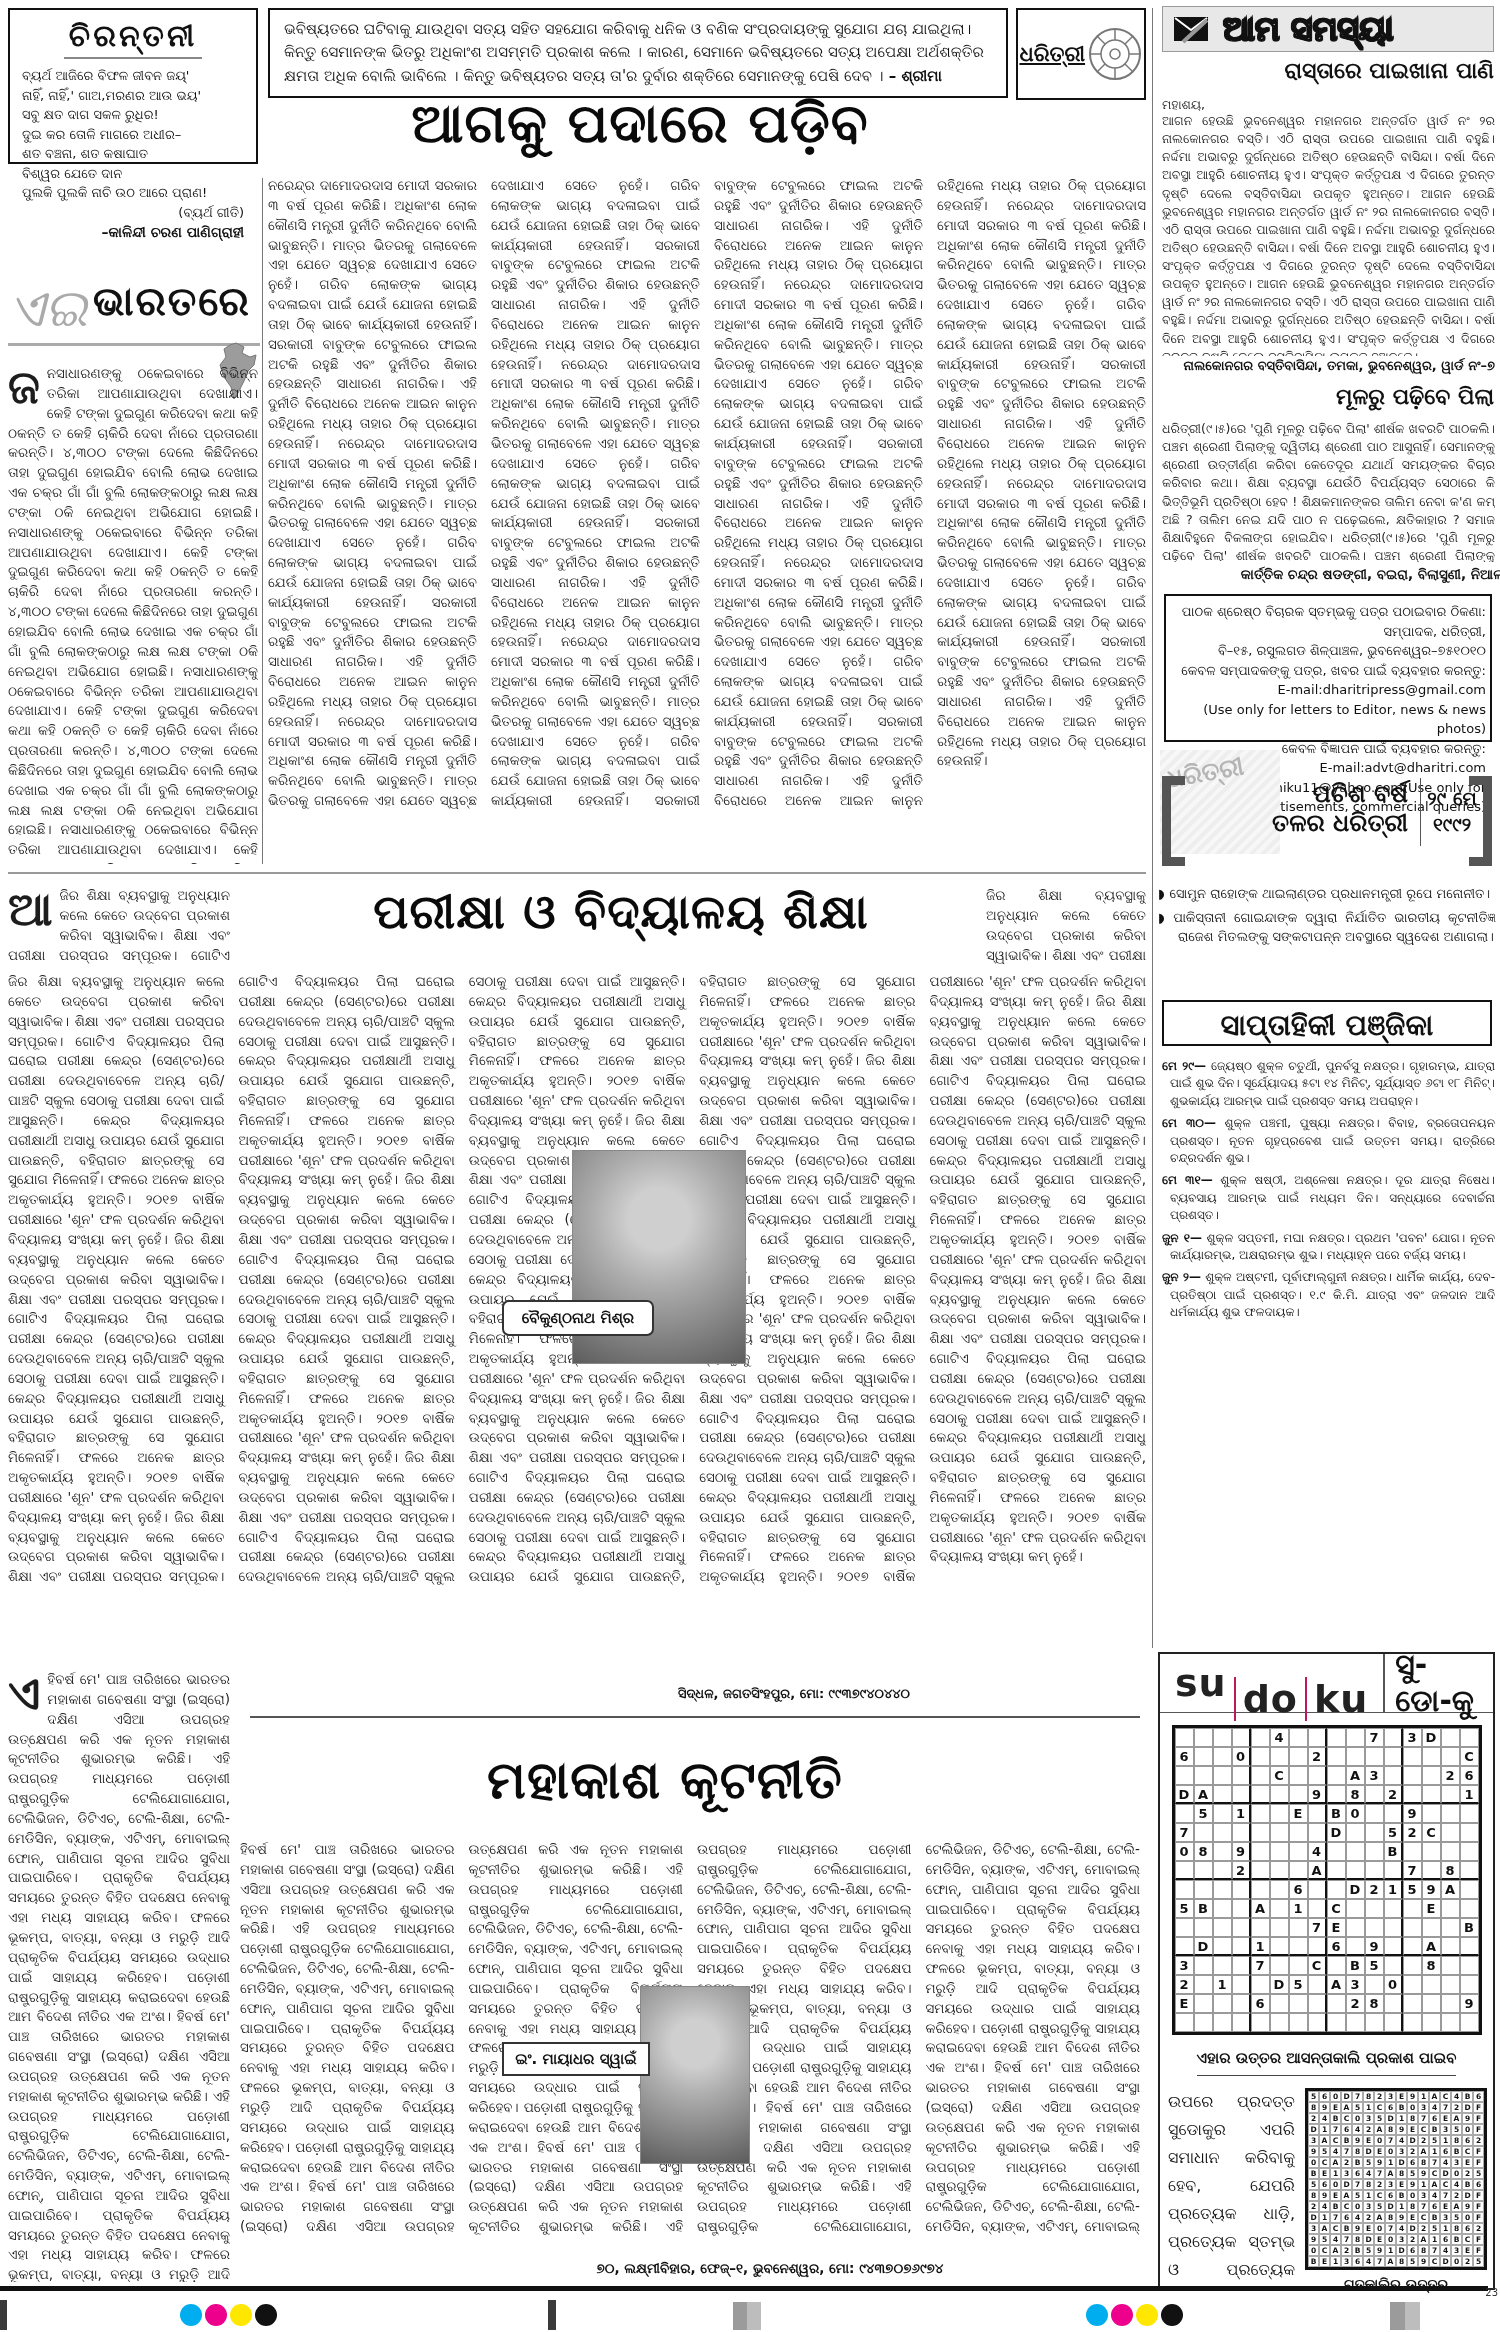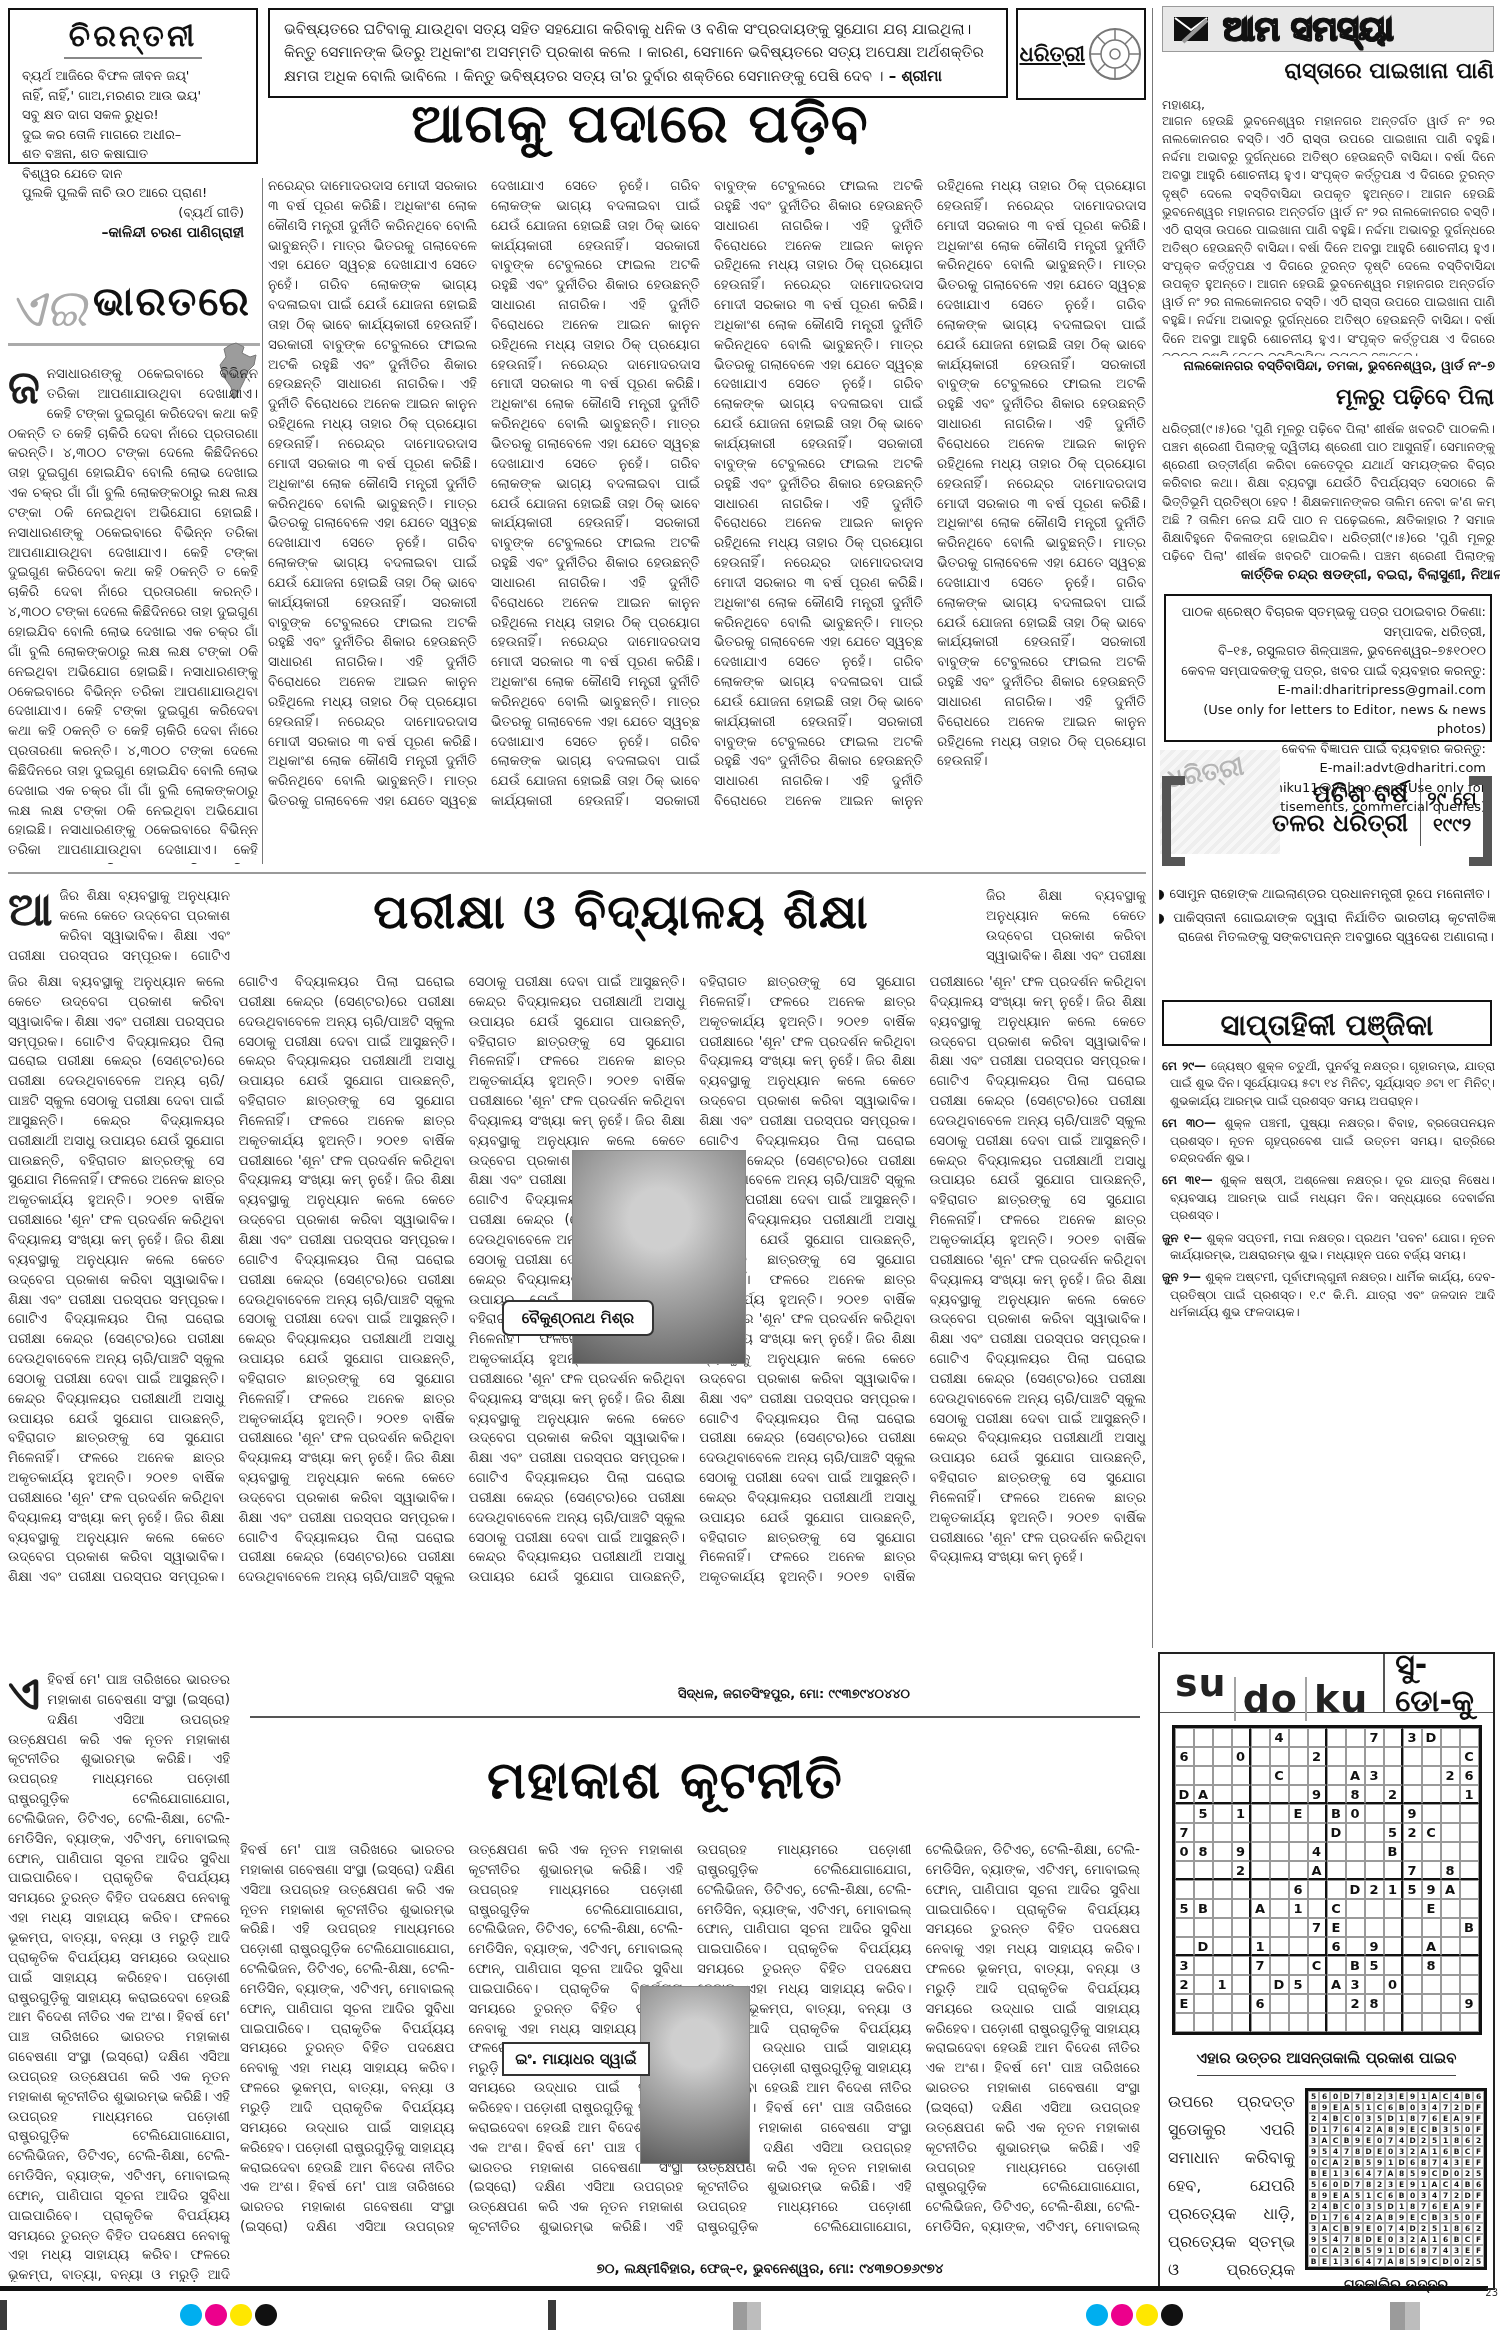--- a/index.html
+++ b/index.html
@@ -52,21 +52,21 @@
   .photo{background:
      radial-gradient(circle at 50% 32%, #cfcfcf 0 18%, #adadad 40%, #7e7e7e 75%, #5c5c5c 100%);
      border:1px solid #888;}
   .caption-box{border:2px solid #333;background:#fff;display:flex;align-items:center;justify-content:center;
                font-weight:bold;font-size:15px;}
   
   .sudoku-box{border:2px solid #222;background:#fff;}
   .sudoku-header{display:flex;align-items:stretch;border-bottom:1px solid #555;height:58px;}
   .sudoku-en{display:flex;align-items:center;font-weight:bold;font-size:38px;letter-spacing:1px;padding:0 8px;color:#222;}
   .sudoku-en span{padding:0 7px;}
-  .sudoku-en span + span{border-left:2px solid #a3a3a3;margin-top:32px;}
+  .sudoku-en span + span{border-left:2px solid #be185d;margin-top:32px;}
   .sudoku-od{display:flex;align-items:center;font-size:30px;font-weight:bold;border-left:2px solid #555;padding:0 10px;flex:1;justify-content:center;}
   .sgrid{display:grid;border:3px solid #111;background:#fff;}
   .scell{border:1px solid #9a9a9a;display:flex;align-items:center;justify-content:center;font-weight:bold;box-sizing:border-box;}
   .scell.br{border-right:2px solid #111;}
   .scell.bb{border-bottom:2px solid #111;}
   .sgrid.main .scell{width:19px;height:19px;font-size:13px;}
   .sgrid.solution .scell{width:11px;height:11px;font-size:7.5px;border:1px solid #aaa;font-weight:bold;}
   .sudoku-note{font-size:15px;font-weight:bold;text-align:center;}
   .sudoku-note-rule{height:1px;background:#444;width:78%;margin:8px auto 0 auto;}
   .sudoku-side{font-size:16px;line-height:1.75;text-align:justify;overflow:hidden;}

